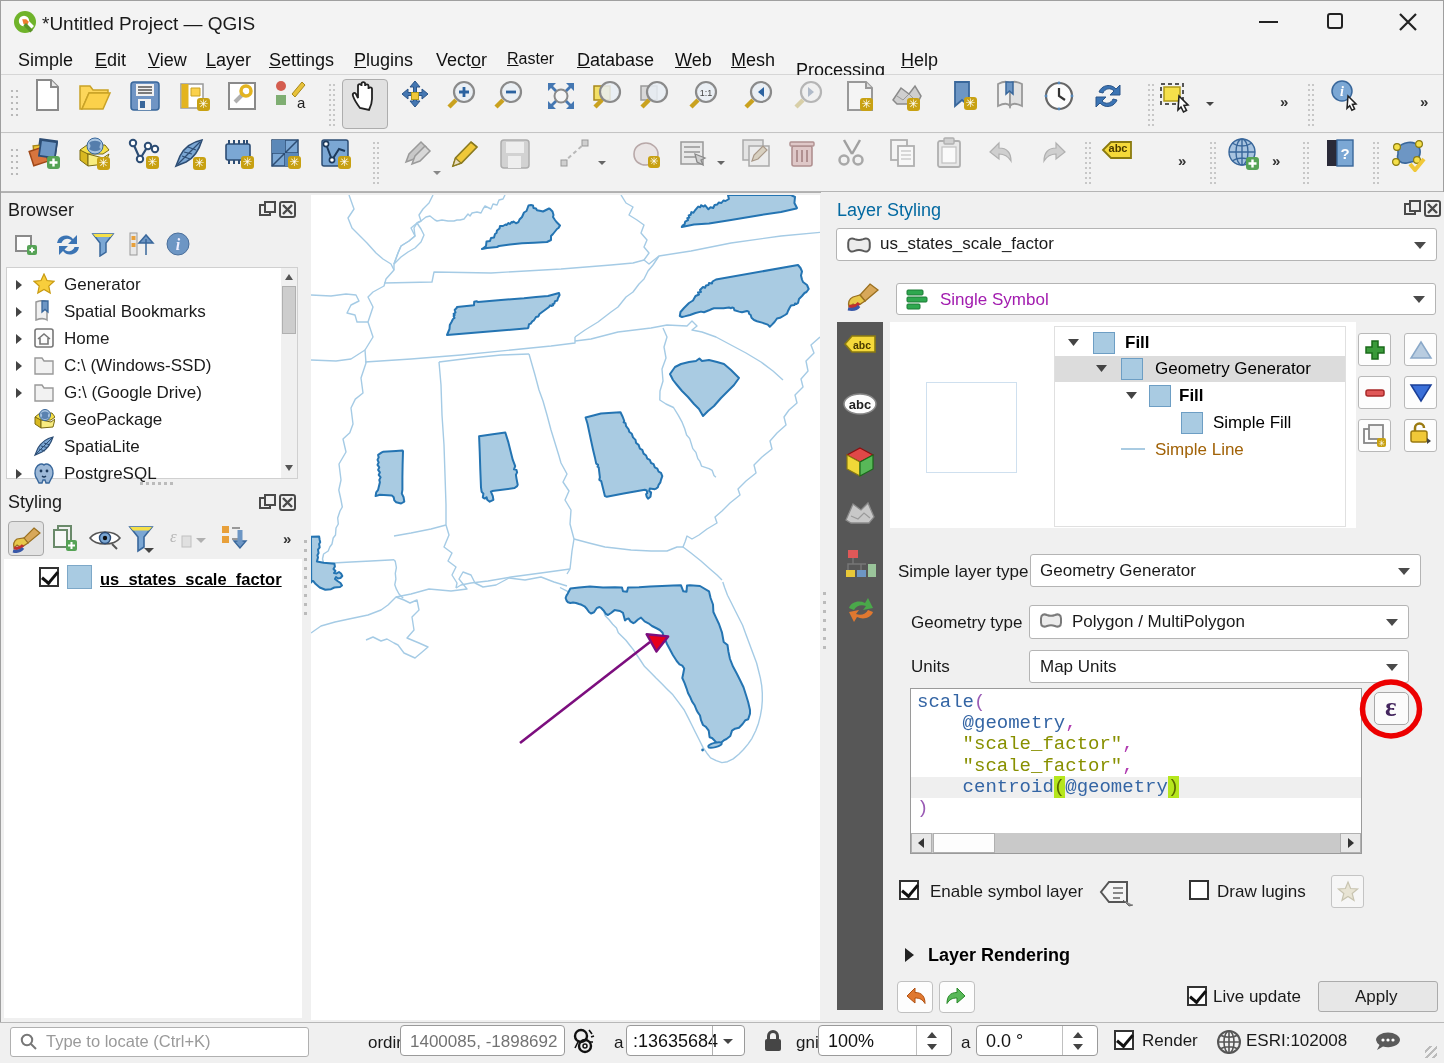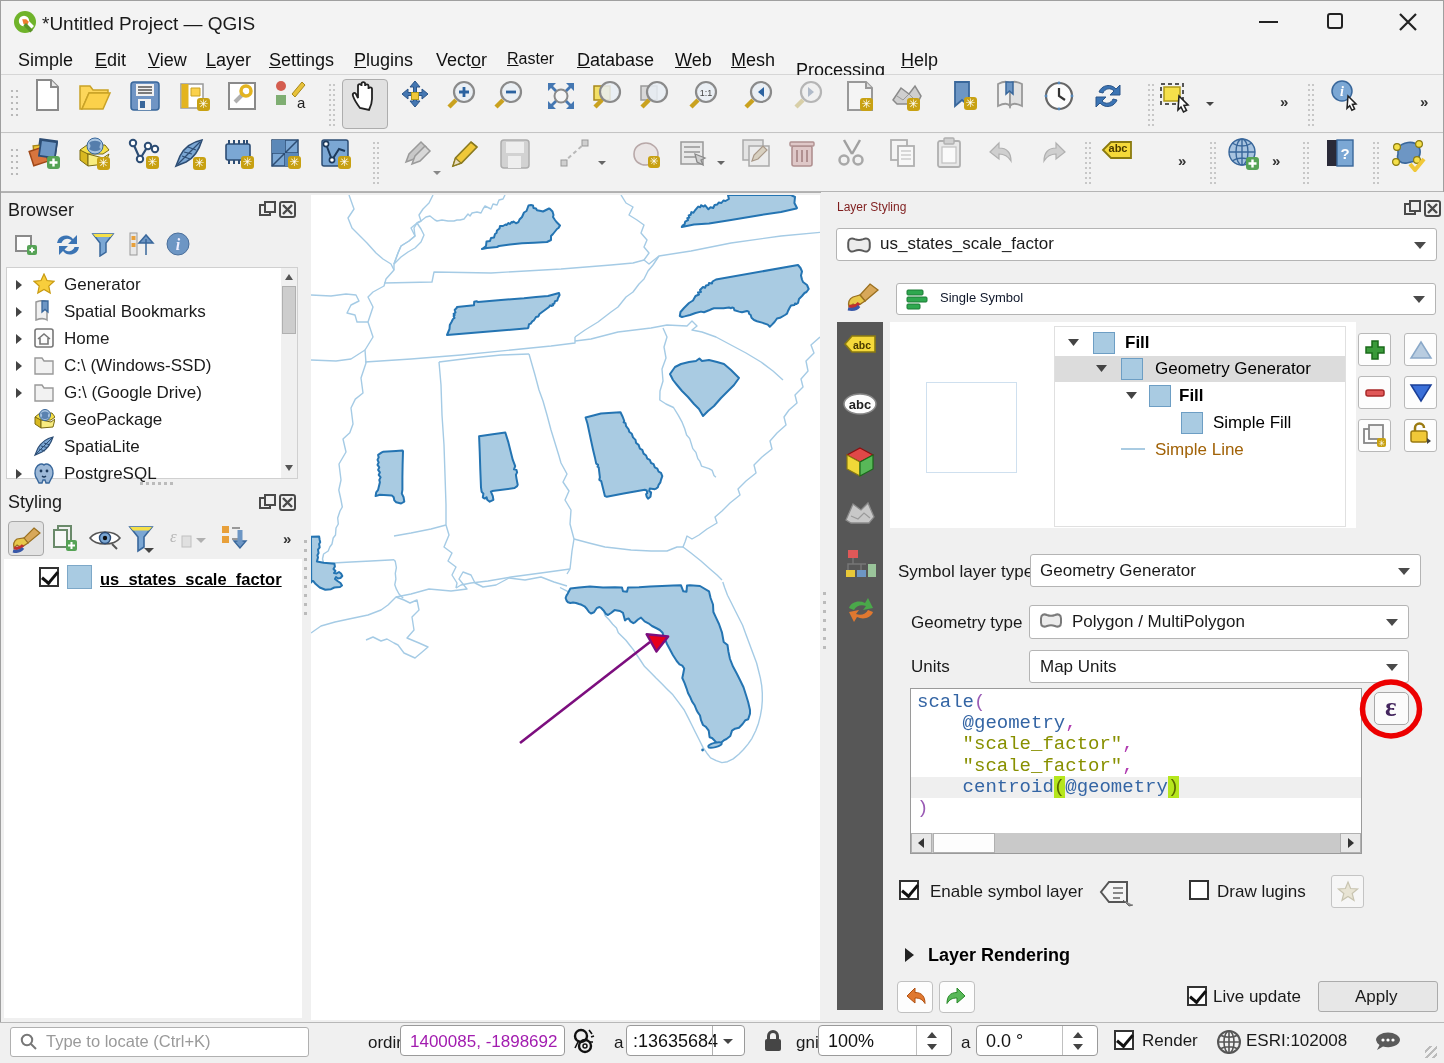--- a/index.html
+++ b/index.html
@@ -693,21 +693,21 @@
       <path d="M72.0 256.8 L85.0 256.0 L91.4 255.5 L92.0 256.2 L91.6 270.0 L91.4 282.0 L91.4 294.8 L90.8 298.6 L92.6 302.3 L93.3 306.7 L90.1 308.5 L85.2 307.3 L83.3 305.4 L82.7 302.3 L80.8 300.4 L68.9 299.8 L64.6 301.1 L65.2 297.3 L67.1 294.8 L67.7 292.3 L68.9 287.3 L68.3 284.9 L69.6 282.4 L67.7 279.9 L68.9 277.4 L67.1 274.9 L68.3 272.4 L66.5 269.9 L67.7 267.4 L66.5 264.9 L67.7 262.4 L67.1 259.9 L70.8 257.4 Z" fill="#a9cbe2" stroke="#2474b2" stroke-width="2" stroke-linejoin="round"></path>
       <path d="M0.0 341.7 L8.1 341.4 L8.7 345.0 L9.2 347.3 L8.1 349.0 L8.7 352.4 L7.0 354.7 L7.6 358.1 L6.4 360.3 L7.0 362.6 L5.9 366.5 L12.6 367.7 L23.4 368.8 L23.9 371.6 L22.5 374.0 L24.5 376.0 L23.0 378.0 L25.6 378.4 L28.0 377.0 L30.0 378.5 L31.3 381.0 L29.5 383.0 L27.0 383.5 L25.0 382.0 L24.0 384.0 L26.5 386.0 L29.5 388.0 L31.0 390.5 L29.0 392.0 L23.4 392.5 L20.0 394.2 L14.3 394.8 L8.7 392.5 L4.7 389.1 L2.5 386.3 L0.8 385.7 L0.2 387.4 Z" fill="#a9cbe2" stroke="#2474b2" stroke-width="2" stroke-linejoin="round"></path>
       <path d="M256.5 399.0 L259.4 393.5 L268.0 392.5 L279.0 391.6 L292.0 392.5 L304.0 392.2 L311.0 392.5 L312.0 396.3 L316.0 396.7 L317.0 392.5 L328.0 392.2 L339.0 391.6 L351.0 391.0 L362.0 390.6 L370.0 390.3 L372.3 396.3 L375.5 396.7 L376.0 390.6 L379.0 390.3 L389.0 391.0 L398.0 396.3 L399.6 403.0 L402.0 409.5 L402.4 417.0 L405.0 422.6 L408.0 429.0 L411.0 437.7 L412.7 447.0 L416.5 450.0 L417.4 456.5 L419.0 464.0 L422.0 471.6 L426.0 479.0 L429.0 485.0 L432.5 492.3 L435.3 501.0 L437.2 507.3 L439.0 515.0 L439.0 518.6 L437.2 524.3 L434.4 525.2 L431.6 529.0 L428.0 532.8 L424.0 533.7 L421.0 535.6 L419.3 541.0 L415.5 544.0 L412.7 545.4 L410.0 547.8 L407.0 548.7 L405.0 547.2 L403.0 545.0 L401.0 543.0 L398.6 542.2 L397.7 535.6 L394.9 531.8 L392.0 530.0 L390.0 525.2 L389.0 520.5 L387.0 517.7 L385.5 515.0 L383.6 510.2 L381.0 506.4 L379.0 501.7 L377.0 498.0 L375.5 493.3 L373.6 488.2 L371.3 483.0 L372.3 478.2 L373.2 473.5 L371.3 470.6 L368.5 469.3 L365.7 466.0 L363.8 463.0 L362.0 460.3 L360.0 456.5 L358.0 452.7 L356.0 449.0 L354.4 445.2 L352.5 441.4 L351.6 437.7 L348.8 435.0 L345.0 433.0 L341.0 431.0 L337.4 428.3 L333.6 426.4 L330.0 422.6 L327.0 424.5 L324.0 427.3 L322.3 428.2 L319.5 426.4 L317.7 423.6 L315.8 424.0 L314.0 425.4 L312.0 417.9 L309.0 416.0 L306.0 415.4 L303.6 415.1 L300.0 418.0 L297.0 420.0 L295.0 419.0 L293.0 416.0 L290.4 413.2 L288.5 412.0 L285.7 413.2 L283.0 417.3 L280.0 418.5 L278.0 417.0 L275.3 413.2 L273.5 411.3 L270.6 409.8 L268.0 409.0 L265.0 408.0 L262.0 407.5 L259.4 408.0 L257.0 407.2 L255.6 405.7 L254.6 403.0 L255.6 400.4 Z" fill="#a9cbe2" stroke="#2474b2" stroke-width="2" stroke-linejoin="round"></path>
       <ellipse cx="404" cy="550" rx="7" ry="2.2" fill="#a9cbe2" stroke="#2474b2" stroke-width="1.8" transform="rotate(-14 404 550)"></ellipse>
       <circle cx="391.6" cy="555" r="1.4" fill="#2474b2"></circle>
       <path d="M209 548 L339 447" stroke="#7c0e7e" stroke-width="2.6" fill="none"></path>
       <path d="M335.6 439.2 L357.2 441.4 L345.4 456.5 Z" fill="#e6001c" stroke="#7c0e7e" stroke-width="2.4" stroke-linejoin="round"></path>
     </svg></div>
 <div class="abs" style="left:821px;top:192px;width:623px;height:830px;background:#f0f0f0"></div>
 <div class="abs" style="left:823px;top:592px;width:3px;height:60px;background:repeating-linear-gradient(180deg,#bbb 0 3px,transparent 3px 9px)"></div>
-<div class="abs" style="left:837px;top:200px;font-size:12px;color:#7f1d1d">Layer Styling</div>
+<div class="abs" style="left:837px;top:200px;font-size:18px;color:#0369a1">Layer Styling</div>
 <svg style="position:absolute;left:1404px;top:200px;" width="18" height="18" viewBox="0 0 18 18">
     <rect x="1" y="4" width="10" height="10" fill="none" stroke="#4a4a4a" stroke-width="2"></rect>
     <rect x="6" y="1" width="10" height="10" fill="#f0f0f0" stroke="#4a4a4a" stroke-width="2"></rect>
   </svg>
 <svg style="position:absolute;left:1424px;top:200px;" width="18" height="18" viewBox="0 0 18 18">
     <rect x="1" y="1" width="15" height="15" fill="none" stroke="#4a4a4a" stroke-width="2" rx="2"></rect>
     <path d="M4 4l9 9M13 4l-9 9" stroke="#4a4a4a" stroke-width="2.4"></path>
   </svg>
 <div class="combo" style="left:836px;top:228px;width:601px;height:33px">
     <div class="arr"></div>
@@ -723,21 +723,21 @@
     <path d="M2 27c5 1 9 0 11-3" fill="none" stroke="#3858a8" stroke-width="3.2"></path>
   </svg>
 <div class="combo" style="left:896px;top:283px;width:540px;height:32px">
     <div class="arr"></div>
   </div>
 <svg style="position:absolute;left:905px;top:288px;" width="26" height="22" viewBox="0 0 26 22">
     <rect x="2" y="2" width="16" height="5" rx="1" fill="#2fa84f" stroke="#1a7a34"></rect>
     <rect x="2" y="9" width="20" height="5" rx="1" fill="#2fa84f" stroke="#1a7a34"></rect>
     <rect x="2" y="16" width="13" height="5" rx="1" fill="#2fa84f" stroke="#1a7a34"></rect>
   </svg>
-<div class="abs" style="left:940px;top:290px;font-size:13px;color:#0f172a">Single Symbol</div>
+<div class="abs" style="left:940px;top:290px;font-size:17px;color:#a21caf">Single Symbol</div>
 <div class="abs" style="left:837px;top:322px;width:46px;height:688px;background:#575757"></div>
 <svg style="position:absolute;left:843px;top:333px;" width="34" height="22" viewBox="0 0 34 22">
     <path d="M2 11l7-8h23v16H9z" fill="#f5d93a" stroke="#8a7a10" stroke-width="1.6"></path>
     <text x="19" y="16" font-size="10.5" font-weight="bold" text-anchor="middle" fill="#4a3a00" font-family="Liberation Sans">abc</text>
   </svg>
 <svg style="position:absolute;left:842px;top:392px;" width="36" height="24" viewBox="0 0 36 24">
     <ellipse cx="18" cy="12" rx="16" ry="10" fill="#fdfdfd" stroke="#888" stroke-width="1.5"></ellipse>
     <text x="18" y="17" font-size="13" font-weight="bold" text-anchor="middle" fill="#222" font-family="Liberation Sans">abc</text>
   </svg>
 <svg style="position:absolute;left:844px;top:446px;" width="32" height="32" viewBox="0 0 32 32">
@@ -805,21 +805,21 @@
     <rect x="8" y="3" width="14" height="14" fill="#f4f4f4" stroke="#888" stroke-width="1.8"></rect>
     <rect x="16" y="16" width="9" height="9" rx="2" fill="#c8a112"></rect>
     <text x="20.5" y="23.5" font-size="8" fill="#fff" text-anchor="middle" font-family="Liberation Sans">✳</text>
   </svg>
 <div class="abs" style="left:1404px;top:419px;width:33px;height:33px;background:#fdfdfd;border:1px solid #b8b8b8;border-radius:3px"></div>
 <svg style="position:absolute;left:1407px;top:420px;" width="26" height="26" viewBox="0 0 26 26">
     <rect x="4" y="11" width="16" height="11" rx="2" fill="#f0c838" stroke="#9a7a10" stroke-width="1.5"></rect>
     <path d="M8 11V8a4.5 4.5 0 0 1 9 0" fill="none" stroke="#9a7a10" stroke-width="2.5"></path>
     <path d="M20 24l4-3-4-3z" fill="#444"></path>
   </svg>
-<div class="abs" style="left:898px;top:562px;font-size:17px;color:#1a1a1a">Symbol layer type</div>
+<div class="abs" style="left:898px;top:562px;font-size:17px;color:#1a1a1a">Simple layer type</div>
 <div class="combo" style="left:1030px;top:554px;width:391px;height:33px">
     <div class="arr"></div>
   </div>
 <div class="abs" style="left:1040px;top:561px;font-size:17px;color:#1a1a1a">Geometry Generator</div>
 <div class="abs" style="left:911px;top:613px;font-size:17px;color:#1a1a1a">Geometry type</div>
 <div class="combo" style="left:1029px;top:605px;width:380px;height:34px">
     <div class="arr"></div>
   </div>
 <svg style="position:absolute;left:1038px;top:612px;" width="26" height="17" viewBox="0 0 26 17">
     <path d="M3.0,6.375 C3.0,2.65625 6.0,1.59375 9.0,2.9749999999999996 C11.5,4.0375 14.5,4.0375 17.0,2.9749999999999996 C20.0,1.59375 23.0,2.65625 23.0,6.375 L23.0,10.625 C23.0,14.34375 20.0,15.40625 17.0,14.024999999999999 C14.5,12.962499999999999 11.5,12.962499999999999 9.0,14.024999999999999 C6.0,15.40625 3.0,14.34375 3.0,10.625 Z" fill="#ececec" stroke="#7a7a7a" stroke-width="2"></path>
@@ -879,21 +879,21 @@
 <div class="abs" style="left:1355px;top:987px;font-size:17px;color:#1a1a1a">Apply</div>
 <div class="abs" style="left:0;top:1022px;width:1444px;height:41px;background:#f0f0f0;border-top:1px solid #b8b8b8"></div>
 <div class="abs" style="left:10px;top:1027px;width:299px;height:30px;background:#fff;border:1px solid #b0b0b0;border-radius:3px"></div>
 <svg style="position:absolute;left:20px;top:1033px;" width="18" height="18" viewBox="0 0 18 18">
     <circle cx="7" cy="7" r="5.2" fill="none" stroke="#777" stroke-width="2"></circle>
     <path d="M11 11l5 5" stroke="#777" stroke-width="2"></path>
   </svg>
 <div class="abs" style="left:46px;top:1032px;font-size:16.5px;color:#9a9a9a">Type to locate (Ctrl+K)</div>
 <div class="abs" style="left:368px;top:1033px;font-size:17px;color:#1a1a1a">ordir</div>
 <div class="abs" style="left:400px;top:1025px;width:165px;height:31px;background:#fff;border:1.5px solid #9a9a9a;border-radius:4px"></div>
-<div class="abs" style="left:410px;top:1032px;font-size:17px;color:#a21caf">1400085, -1898692</div>
+<div class="abs" style="left:410px;top:1032px;font-size:17px;color:#737373">1400085, -1898692</div>
 <svg style="position:absolute;left:571px;top:1028px;" width="24" height="26" viewBox="0 0 24 26">
     <circle cx="10" cy="8" r="6" fill="none" stroke="#111" stroke-width="2.4"></circle>
     <circle cx="14" cy="18" r="6" fill="none" stroke="#111" stroke-width="2.4"></circle>
     <circle cx="14" cy="18" r="2" fill="none" stroke="#111" stroke-width="1.5"></circle>
     <path d="M4 20l4-8M18 2l3 4M20 9l3-1M22 14h-3" stroke="#111" stroke-width="1.6"></path>
   </svg>
 <div class="abs" style="left:614px;top:1033px;font-size:17px;color:#1a1a1a">a</div>
 <div class="abs" style="left:626px;top:1025px;width:119px;height:31px;background:#fff;border:1.5px solid #9a9a9a;border-radius:4px"></div>
 <div class="abs" style="left:633px;top:1031px;font-size:18px;color:#111">:13635684</div>
 <div class="abs" style="left:712px;top:1026px;width:1px;height:29px;background:#b0b0b0"></div>

